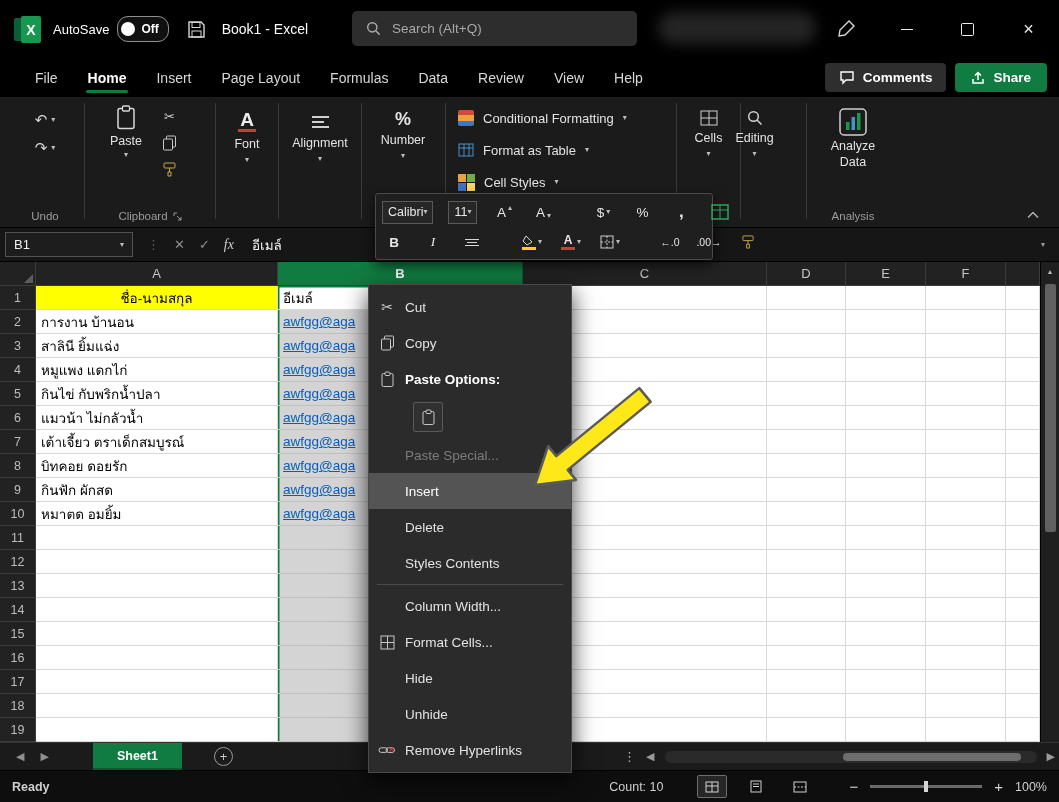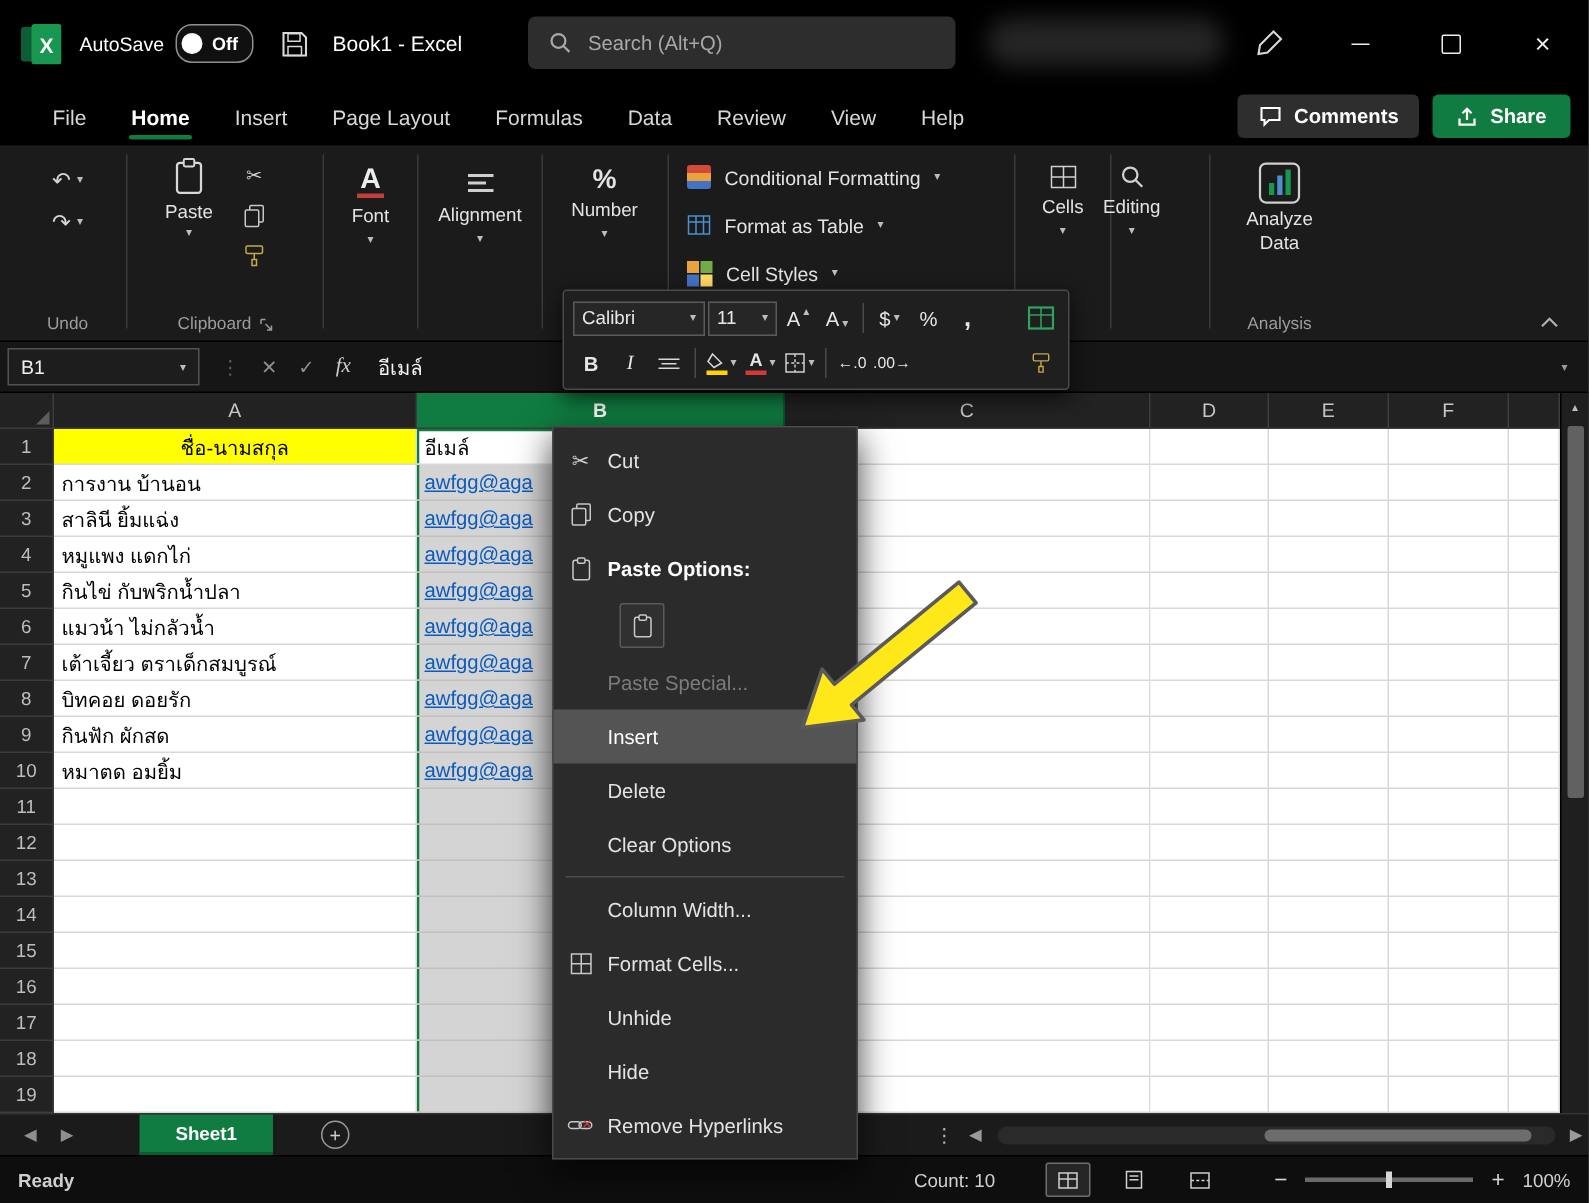--- a/index.html
+++ b/index.html
@@ -54,21 +54,21 @@
   .alignicon span{display:block;height:0;border-top:2px solid #cfcfcf;margin:3px 0;}
   .cficon{width:16px;height:16px;background:linear-gradient(180deg,#d44a3a 33%,#e8a33d 33%,#e8a33d 66%,#4472c4 66%);border-radius:2px;}
   .csicon{display:grid;grid-template-columns:8px 8px;grid-template-rows:8px 8px;gap:1px;}
   .csicon span:nth-child(1){background:#e8a33d;}.csicon span:nth-child(2){background:#70ad47;}
   .csicon span:nth-child(3){background:#4472c4;}.csicon span:nth-child(4){background:#ffd966;}
   .collapse-chevron{position:absolute;right:20px;bottom:8px;}
 
   
   .minitb{position:absolute;left:375px;top:193px;width:338px;height:67px;background:#1f1f1f;border:1px solid #4a4a4a;
           border-radius:3px;box-shadow:0 5px 14px rgba(0,0,0,.65);z-index:40;padding:3px 6px;box-sizing:border-box;}
-  .mrow{display:flex;align-items:center;height:30px;gap:2px;}
+  .mrow{display:flex;align-items:center;height:30px;gap:15px;}
   .combo{height:23px;border:1px solid #5a5a5a;background:#262626;display:flex;align-items:center;justify-content:space-between;
          padding:0 5px;color:#e8e8e8;font-size:12.5px;box-sizing:border-box;}
   .w86{width:88px;} .w44{width:46px;}
   .mbtn{min-width:24px;height:24px;display:flex;align-items:center;justify-content:center;color:#e6e6e6;font-size:13.5px;gap:2px;}
   .msep{width:1px;height:20px;background:#4a4a4a;margin:0 3px;}
   .bld{font-weight:bold;} .ita{font-style:italic;font-family:"Liberation Serif","DejaVu Serif",serif;}
   .colorbar{display:flex;flex-direction:column;align-items:center;line-height:1;}
   .colorbar .bar{width:14px;height:3px;margin-top:1px;}
   .alignmini span{display:block;height:0;border-top:1.6px solid #d8d8d8;margin:2px 0;}
 
@@ -781,44 +781,44 @@
       <div class="ci hl">
         <span class="gut"></span>
         <span>Insert</span>
       </div>
       <div class="ci">
         <span class="gut"></span>
         <span>Delete</span>
       </div>
       <div class="ci">
         <span class="gut"></span>
-        <span>Clear Options</span>
+        <span>Styles Contents</span>
       </div>
       <div class="ci-sep"></div>
       <div class="ci">
         <span class="gut"></span>
         <span>Column Width...</span>
       </div>
       <div class="ci">
         <span class="gut">
           <svg width="15" height="15" viewBox="0 0 15 15">
             <rect x="1" y="1" width="13" height="13" fill="none" stroke="#c8c8c8"></rect>
             <line x1="1" y1="7.5" x2="14" y2="7.5" stroke="#c8c8c8"></line>
             <line x1="7.5" y1="1" x2="7.5" y2="14" stroke="#c8c8c8"></line>
           </svg>
         </span>
         <span>Format Cells...</span>
       </div>
       <div class="ci">
         <span class="gut"></span>
-        <span>Unhide</span>
+        <span>Hide</span>
       </div>
       <div class="ci">
         <span class="gut"></span>
-        <span>Hide</span>
+        <span>Unhide</span>
       </div>
       <div class="ci">
         <span class="gut">
           <svg width="18" height="14" viewBox="0 0 18 14">
             <rect x="1" y="4.8" width="8.5" height="4.6" rx="2.3" fill="none" stroke="#c8c8c8"></rect>
             <rect x="8" y="4.8" width="8.5" height="4.6" rx="2.3" fill="none" stroke="#c8c8c8"></rect>
             <text x="10" y="9" font-size="8" fill="#e03a3a" font-weight="bold">✕</text>
           </svg>
         </span>
         <span>Remove Hyperlinks</span>

